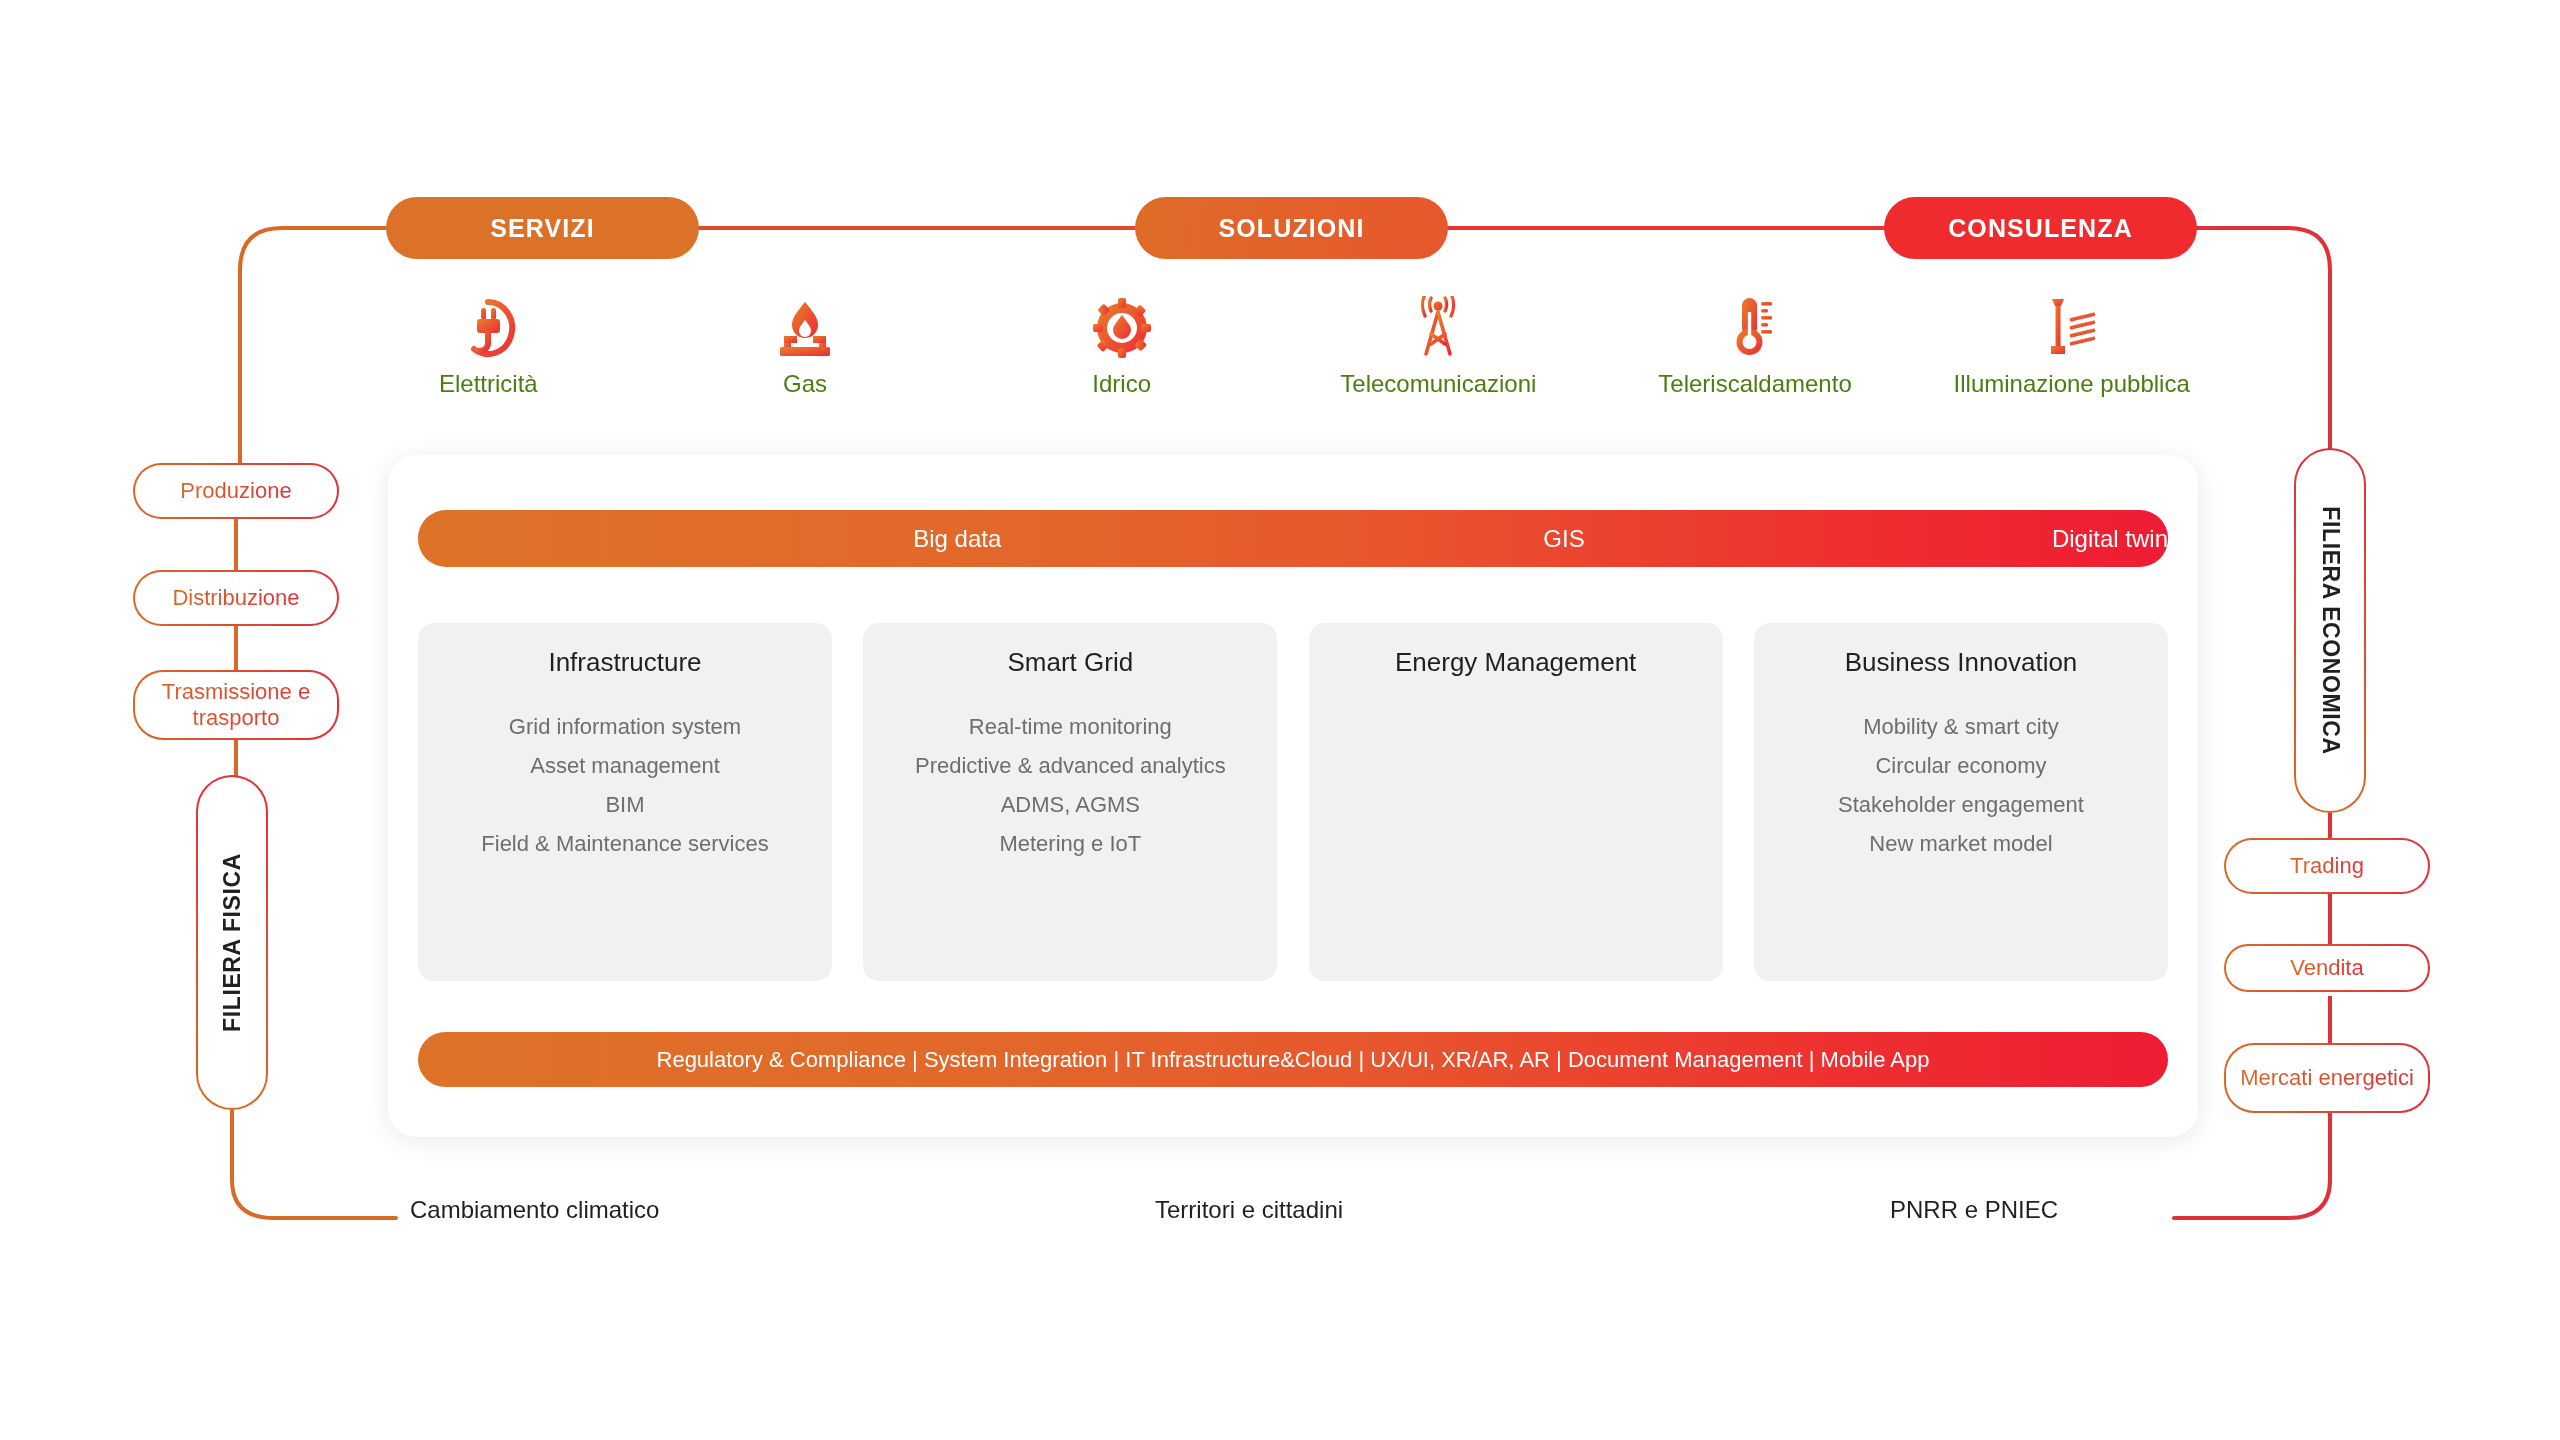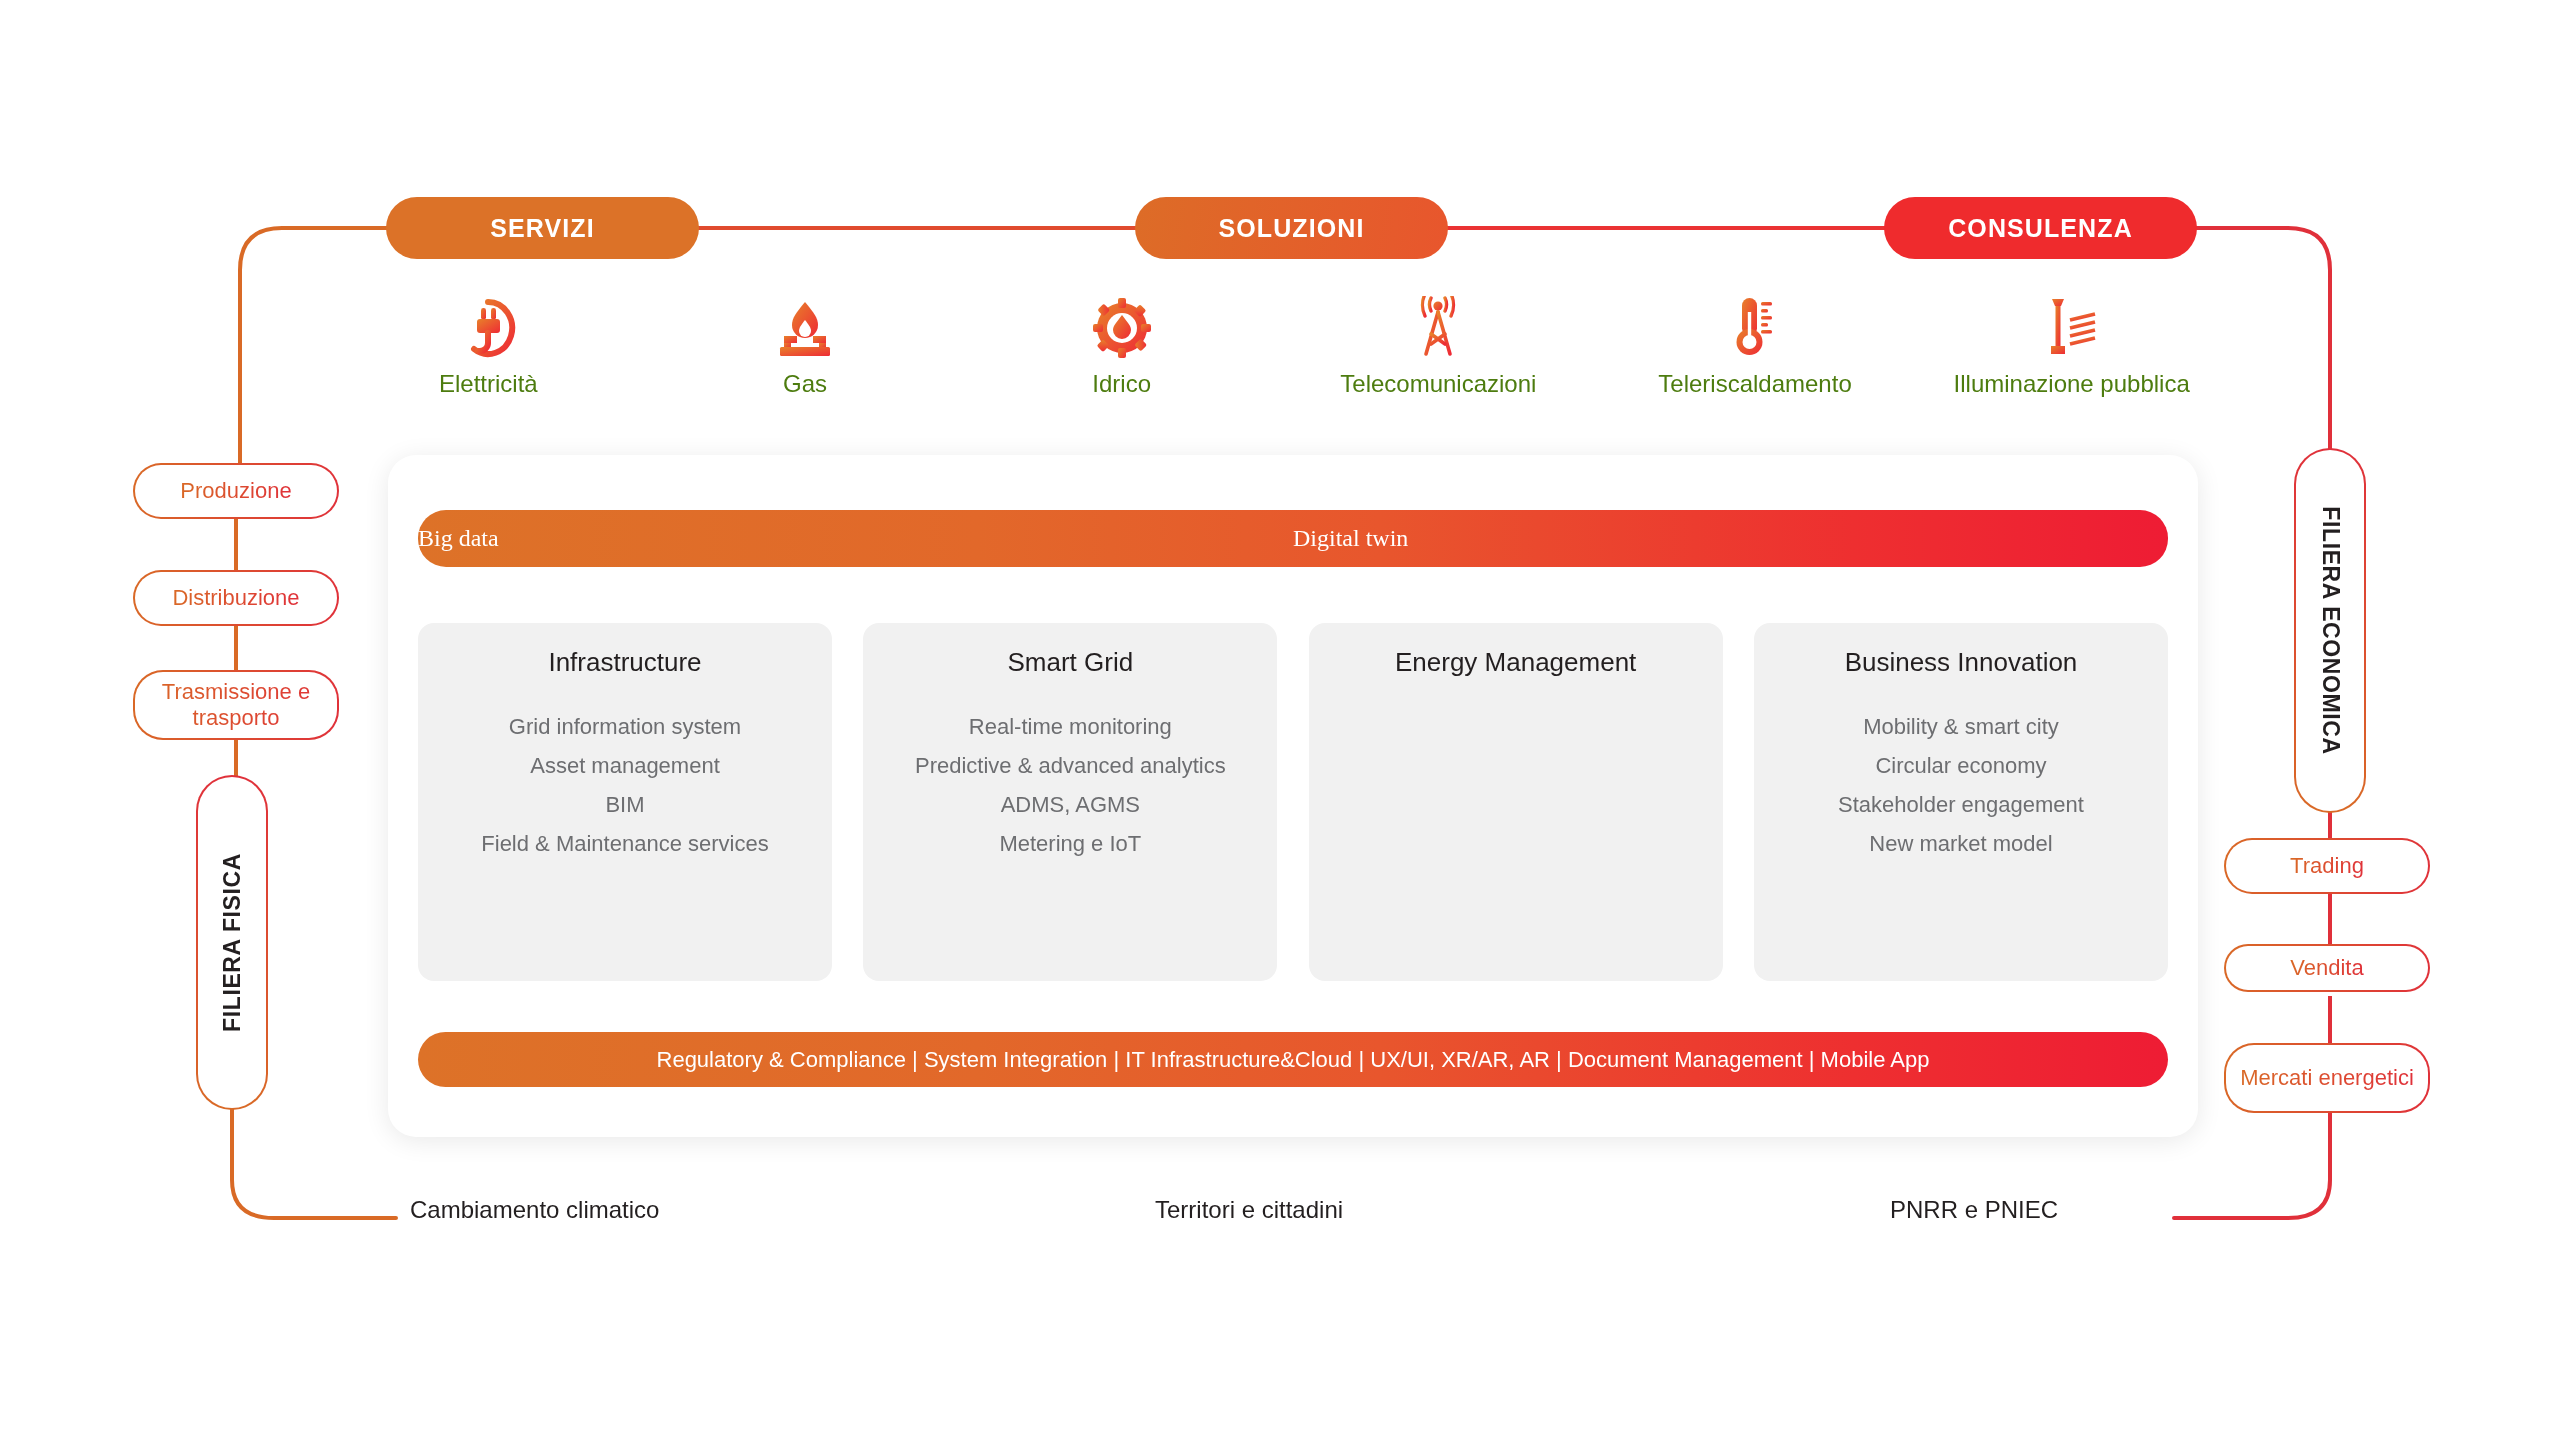--- a/index.html
+++ b/index.html
@@ -97,23 +97,22 @@
     color: #ffffff;
   }
   #bar-platform {
     left: 30px;
     top: 55px;
     width: 1750px;
     height: 57px;
   }
   #bar-platform .seg {
     flex: 1 1 0;
-    text-align: left;
+    text-align: right;
     font-size: 24px;
-    font-family: Liberation Serif, serif;
   }
   #bar-services {
     left: 30px;
     top: 577px;
     width: 1750px;
     height: 55px;
     justify-content: center;
     font-size: 22px;
   }
 
@@ -448,20 +447,21 @@
         </svg>
       </div>
       <div class="ulabel">Illuminazione pubblica</div>
     </div>
   </div>
 
   <div id="panel">
 
     <div class="grad-bar" id="bar-platform">
       <div class="seg">Big data</div>
+      <div class="seg">GIS</div>
       <div class="seg">Digital twin</div>
     </div>
 
     <div id="cards">
 
       <div class="card">
         <h3>Infrastructure</h3>
         <ul>
           <li>Grid information system</li>
           <li>Asset management</li>

